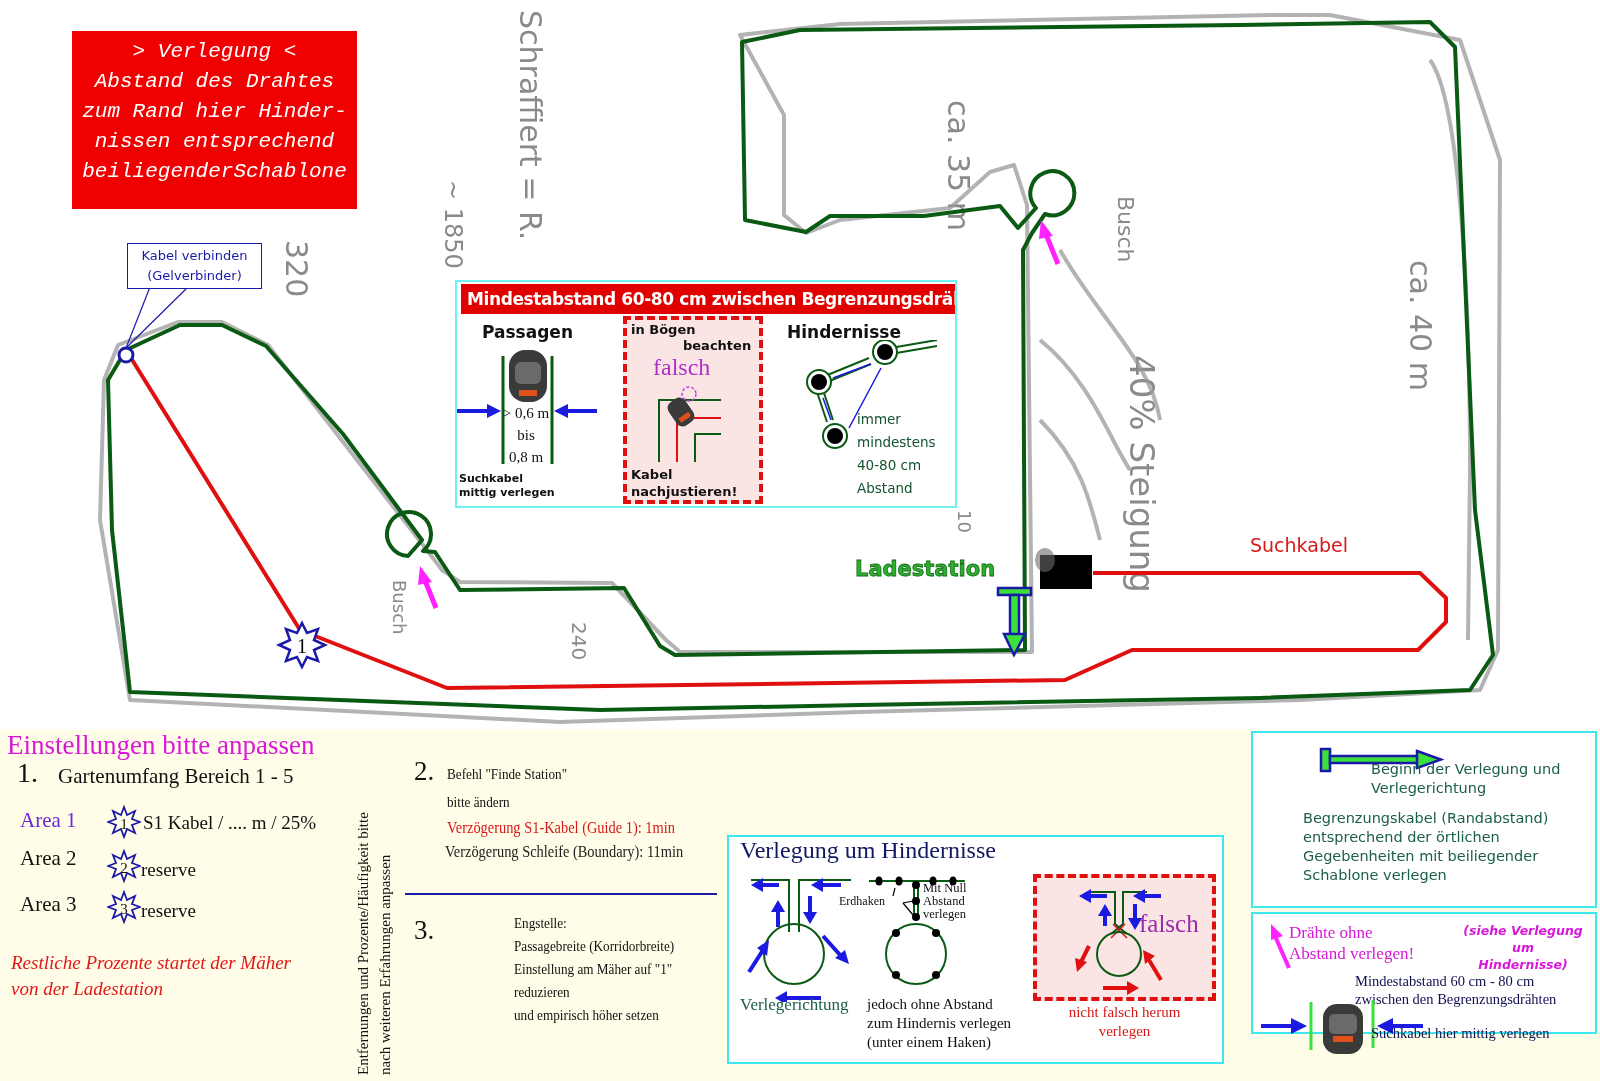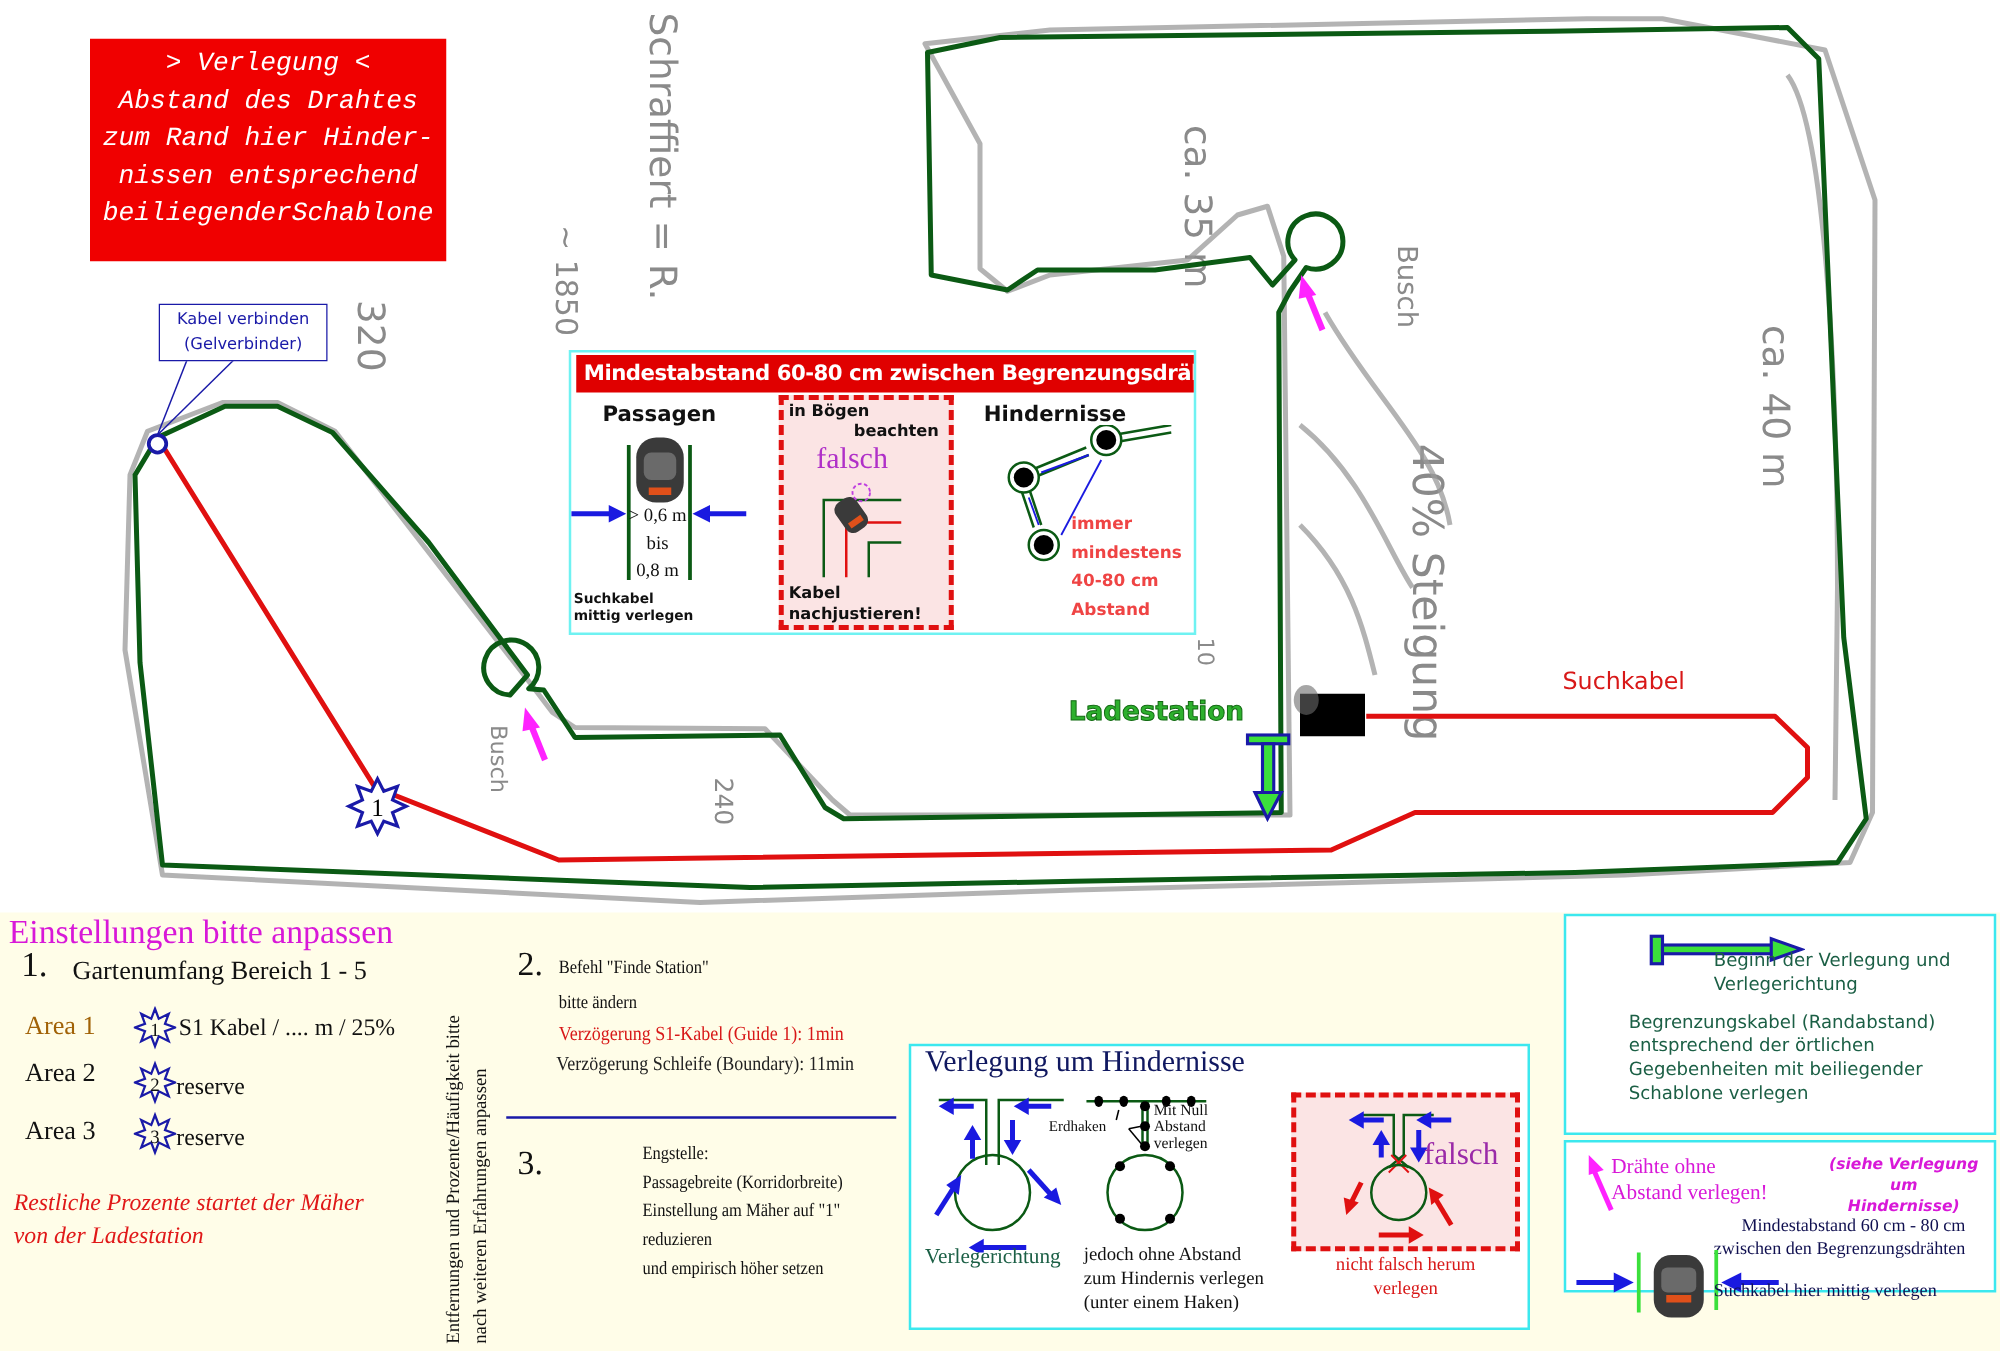--- a/index.html
+++ b/index.html
@@ -151,36 +151,36 @@
     <circle cx="88" cy="12" r="12" fill="#fff" stroke="#0b5a14" stroke-width="2"></circle>
     <circle cx="88" cy="12" r="8" fill="#000"></circle>
     <circle cx="22" cy="42" r="12" fill="#fff" stroke="#0b5a14" stroke-width="2"></circle>
     <circle cx="22" cy="42" r="8" fill="#000"></circle>
     <circle cx="38" cy="96" r="12" fill="#fff" stroke="#0b5a14" stroke-width="2"></circle>
     <circle cx="38" cy="96" r="8" fill="#000"></circle>
     <line x1="36" y1="38" x2="74" y2="24" stroke="#1a1ae0" stroke-width="1.5"></line>
     <line x1="26" y1="58" x2="34" y2="80" stroke="#1a1ae0" stroke-width="1.5"></line>
     <line x1="52" y1="88" x2="84" y2="28" stroke="#1a1ae0" stroke-width="1.5"></line>
   </svg>
-  <div class="abs" style="left:400px; top:126px; color:#ef4444; font-weight:bold; font-size:13.5px; line-height:23px; font-family:'DejaVu Sans',sans-serif;">
+  <div class="abs" style="left:400px; top:126px; color:#14532d; font-weight:normal; font-size:13.5px; line-height:23px; font-family:'DejaVu Sans',sans-serif;">
     <div>immer</div>
     <div>mindestens</div>
     <div>40-80 cm</div>
     <div>Abstand</div>
   </div>
 </div>
 
 <div class="abs bottom-panel"></div>
 
 <div class="abs serif" style="left:7px; top:730px; font-size:27px; color:#d818d8;">Einstellungen bitte anpassen</div>
 
 <div class="abs serif" style="left:17px; top:757px; font-size:28px; color:#111;">1.</div>
 <div class="abs serif" style="left:58px; top:764px; font-size:21px; color:#111;">Gartenumfang Bereich 1 - 5</div>
 
-<div class="abs serif" style="left:20px; top:808px; font-size:21px; color:#a16207;text-align:right;">Area 1</div>
+<div class="abs serif" style="left:20px; top:808px; font-size:21px; color:#6d28d9;text-align:right;">Area 1</div>
 <div class="abs serif" style="left:20px; top:846px; font-size:21px; color:#111;">Area 2</div>
 <div class="abs serif" style="left:20px; top:892px; font-size:21px; color:#111;">Area 3</div>
 
 <svg class="abs" style="left:107px; top:805px;" width="34" height="130">
   <g>
     <polygon fill="none" stroke="#1a1aa8" stroke-width="1.8" points="17,2 20,10 28,6 25,14 33,17 25,20 28,28 20,24 17,32 14,24 6,28 9,20 1,17 9,14 6,6 14,10"></polygon>
     <text x="17" y="24" text-anchor="middle" font-family="Liberation Serif, serif" font-size="15" fill="#111">1</text>
   </g>
   <g transform="translate(0,44)">
     <polygon fill="none" stroke="#1a1aa8" stroke-width="1.8" points="17,2 20,10 28,6 25,14 33,17 25,20 28,28 20,24 17,32 14,24 6,28 9,20 1,17 9,14 6,6 14,10"></polygon>
@@ -341,21 +341,21 @@
     <polygon points="4,2 16,14 4,18" fill="#ff22ff"></polygon>
   </svg>
   <div class="abs serif" style="left:36px; top:8px; font-size:17px; color:#d818d8; line-height:21px;">
     <div>Drähte ohne</div>
     <div>Abstand verlegen!</div>
   </div>
   <div class="abs" style="left:198px; top:8px; font-size:12.5px; font-style:italic; font-weight:bold; color:#d818d8; line-height:17px; text-align:center; font-family:'DejaVu Sans',sans-serif;">
     <div>(siehe Verlegung um</div>
     <div>Hindernisse)</div>
   </div>
-  <div class="abs serif" style="left:118px; top:58px; font-size:14.5px; color:#101050; line-height:18px; white-space:nowrap;text-align:right;">
+  <div class="abs serif" style="left:102px; top:58px; font-size:14.5px; color:#101050; line-height:18px; white-space:nowrap;">
     <div>Mindestabstand 60 cm - 80 cm</div>
     <div>zwischen den Begrenzungsdrähten</div>
   </div>
   <svg class="abs" style="left:8px; top:80px;" width="175" height="62">
     <line x1="0" y1="32" x2="34" y2="32" stroke="#1a1ae0" stroke-width="4"></line>
     <polygon points="46,32 30,24 30,40" fill="#1a1ae0"></polygon>
     <line x1="50" y1="8" x2="50" y2="56" stroke="#3be03b" stroke-width="3"></line>
     <line x1="112" y1="6" x2="112" y2="54" stroke="#3be03b" stroke-width="3"></line>
     <g>
       <rect x="62" y="10" width="40" height="50" rx="14" fill="#3a3a3a"></rect>

